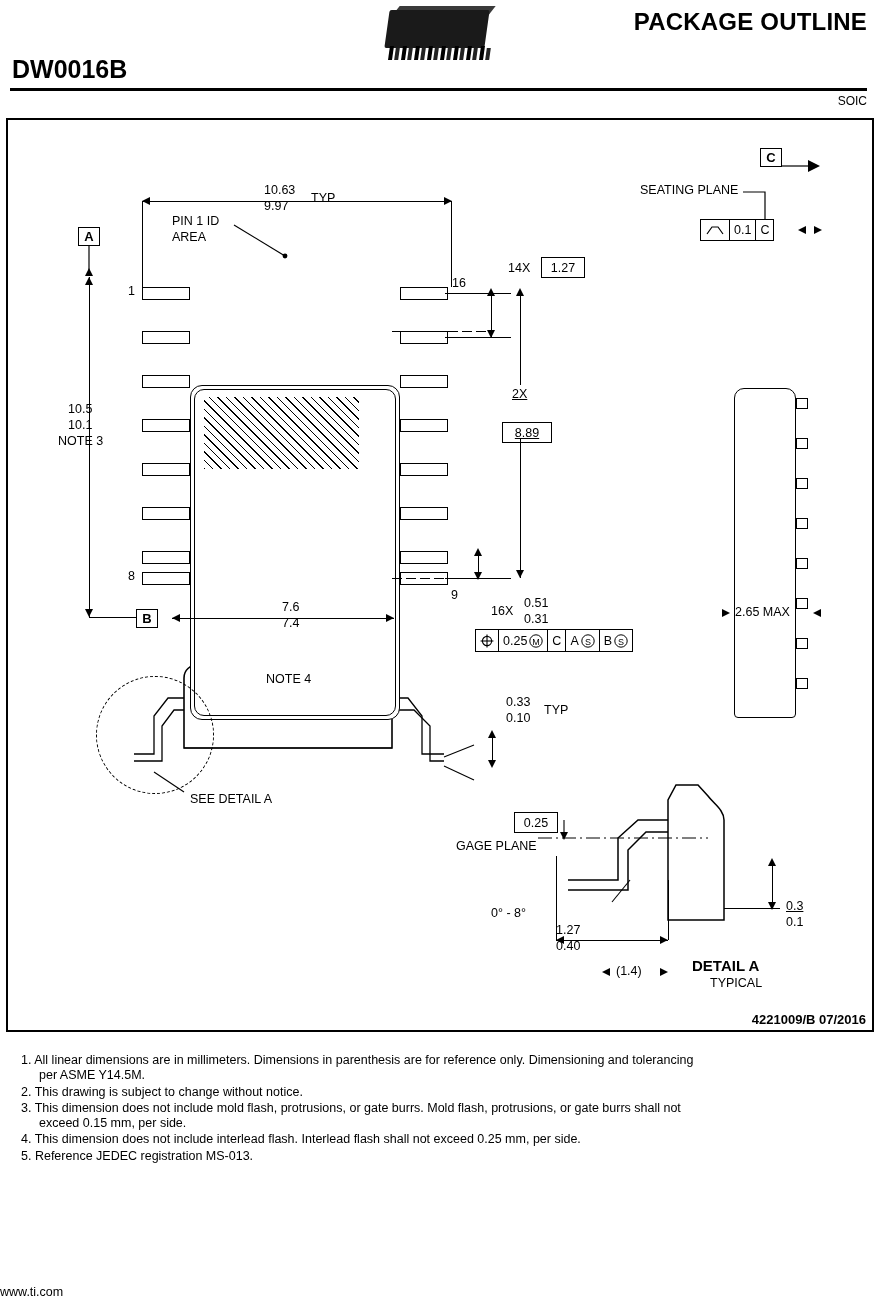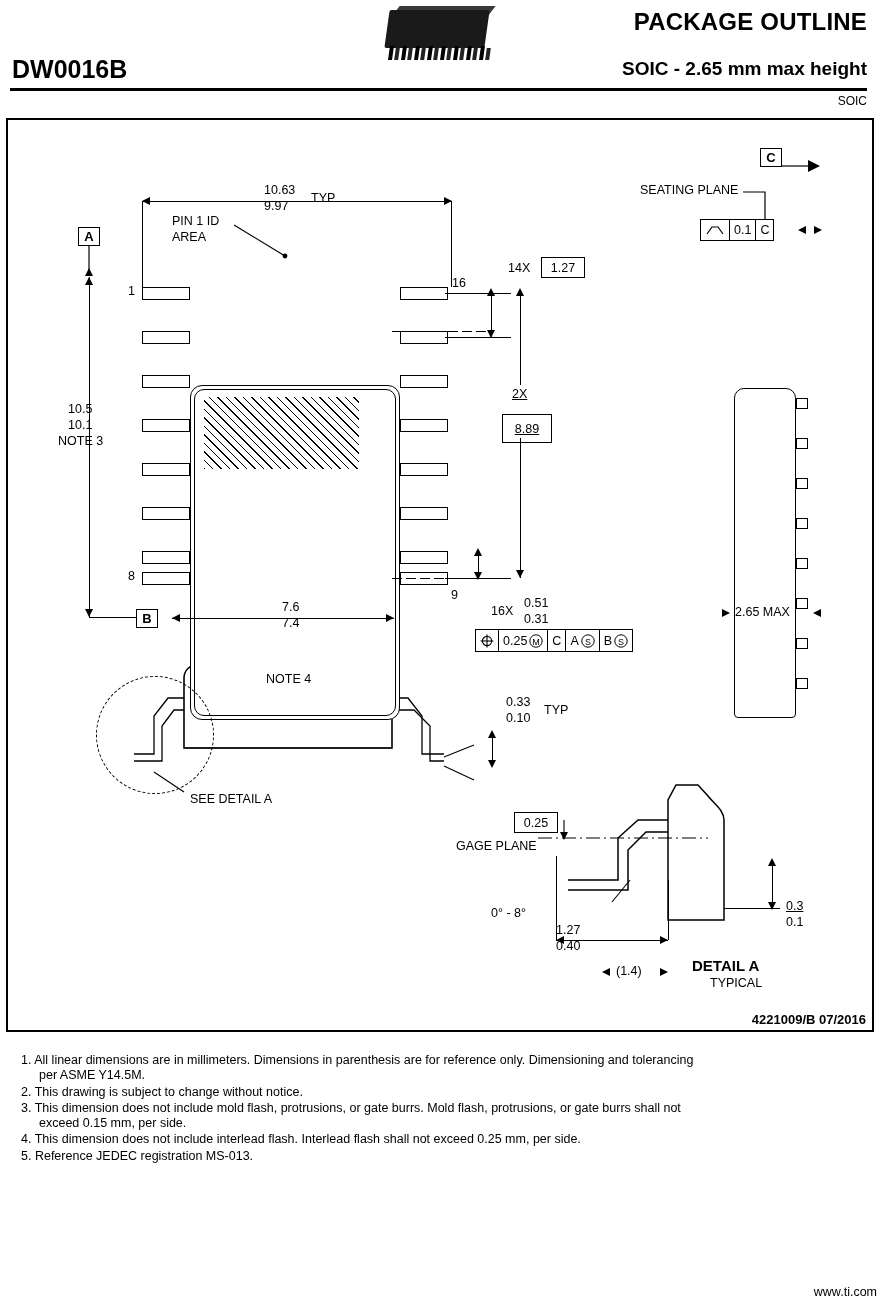--- a/index.html
+++ b/index.html
@@ -109,21 +109,21 @@
   svg.ov{position:absolute;left:0;top:0;width:864px;height:910px;overflow:visible;}
 
   
   .notes{position:absolute;left:8px;top:1040px;width:860px;font-size:12.5px;}
   .notes .hd{font-size:13px;margin-bottom:10px;}
   .notes ol{margin:13px;padding:0;list-style:none;}
   .notes li{margin-bottom:1px;line-height:1.22;}
   .notes li span.ind{display:block;padding-left:18px;}
 
   .footer{
-    position:absolute;left:0;right:0;bottom:8px;text-align:right;font-size:12.5px;
+    position:absolute;left:0;right:0;bottom:8px;text-align:left;font-size:12.5px;
   }
 </style>
 </head>
 <body>
 
 <div class="page">
 
   <div class="chip">
     <div class="chip-top"></div>
     <div class="chip-body"></div>
@@ -142,21 +142,20 @@
       <i class="r" style="left:47px"></i>
         <i class="r" style="left:60px"></i>
         <i class="r" style="left:73px"></i>
       <i class="r" style="left:86px"></i>
         <i class="r" style="left:99px"></i>
     </div>
   </div>
 
   <div class="hdr-title">PACKAGE OUTLINE</div>
   <div class="hdr-part">DW0016B</div>
-  <div class="hdr-sub">SOIC - 2.65 mm max height</div>
   <div class="hdr-rule"></div>
   <div class="hdr-family">SOIC</div>
 
   <div class="frame">
 
     <svg class="ov">
 
       <path d="M226,105 L277,136" stroke="#000" stroke-width="1.2" fill="none"></path>
       <circle cx="277" cy="136" r="2.4" fill="#000"></circle>
 
@@ -252,21 +251,21 @@
 
     <div class="t" style="left:500px;top:142px;">14X</div>
     <div class="dim" style="left:533px;top:137px;width:44px;height:21px;">1.27</div>
     <div class="ln h1" style="left:437px;top:173px;width:66px;"></div>
     <div class="ln h1" style="left:437px;top:217px;width:66px;"></div>
     <div class="ln v1" style="left:483px;top:173px;height:44px;"></div>
     <div class="ar ar-u" style="left:479px;top:168px;"></div>
     <div class="ar ar-d" style="left:479px;top:210px;"></div>
 
     <div class="t" style="left:504px;top:268px;text-decoration:underline;">2X</div>
-    <div class="dim" style="left:494px;top:294px;width:50px;height:29px;text-decoration:underline;">8.89</div>
+    <div class="dim" style="left:494px;top:302px;width:50px;height:21px;text-decoration:underline;">8.89</div>
     <div class="ln v1" style="left:512px;top:173px;height:92px;"></div>
     <div class="ln v1" style="left:512px;top:318px;height:140px;"></div>
     <div class="ar ar-u" style="left:508px;top:168px;"></div>
     <div class="ar ar-d" style="left:508px;top:450px;"></div>
     <div class="ln h1" style="left:437px;top:458px;width:66px;"></div>
 
     <div class="ln v1" style="left:470px;top:432px;height:26px;"></div>
     <div class="ar ar-u" style="left:466px;top:428px;"></div>
     <div class="ar ar-d" style="left:466px;top:452px;"></div>
     <div class="t" style="left:483px;top:485px;">16X</div>

